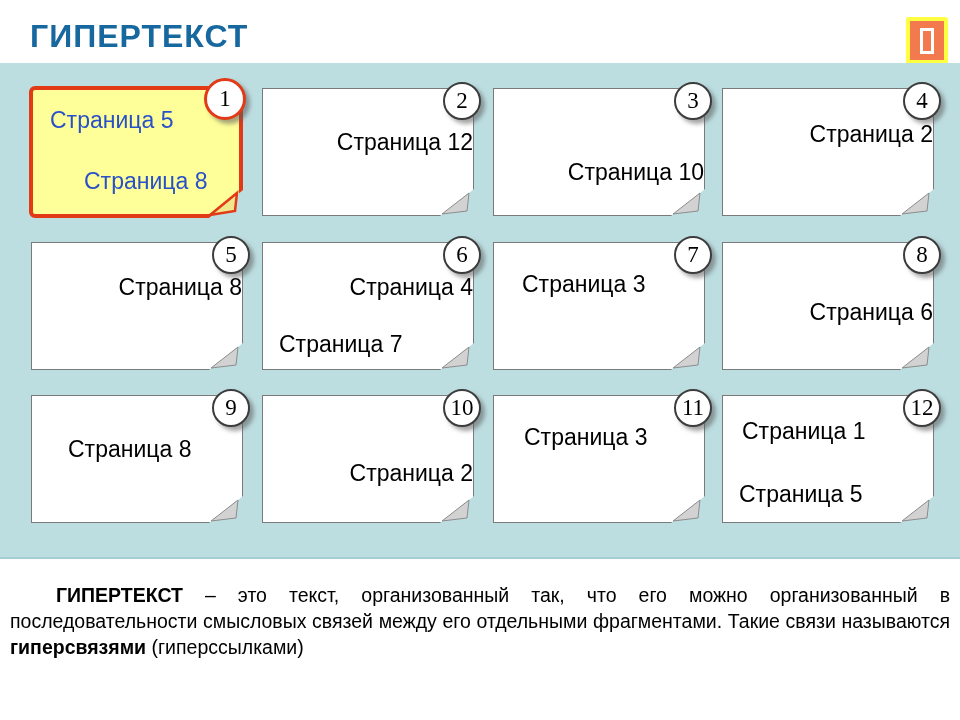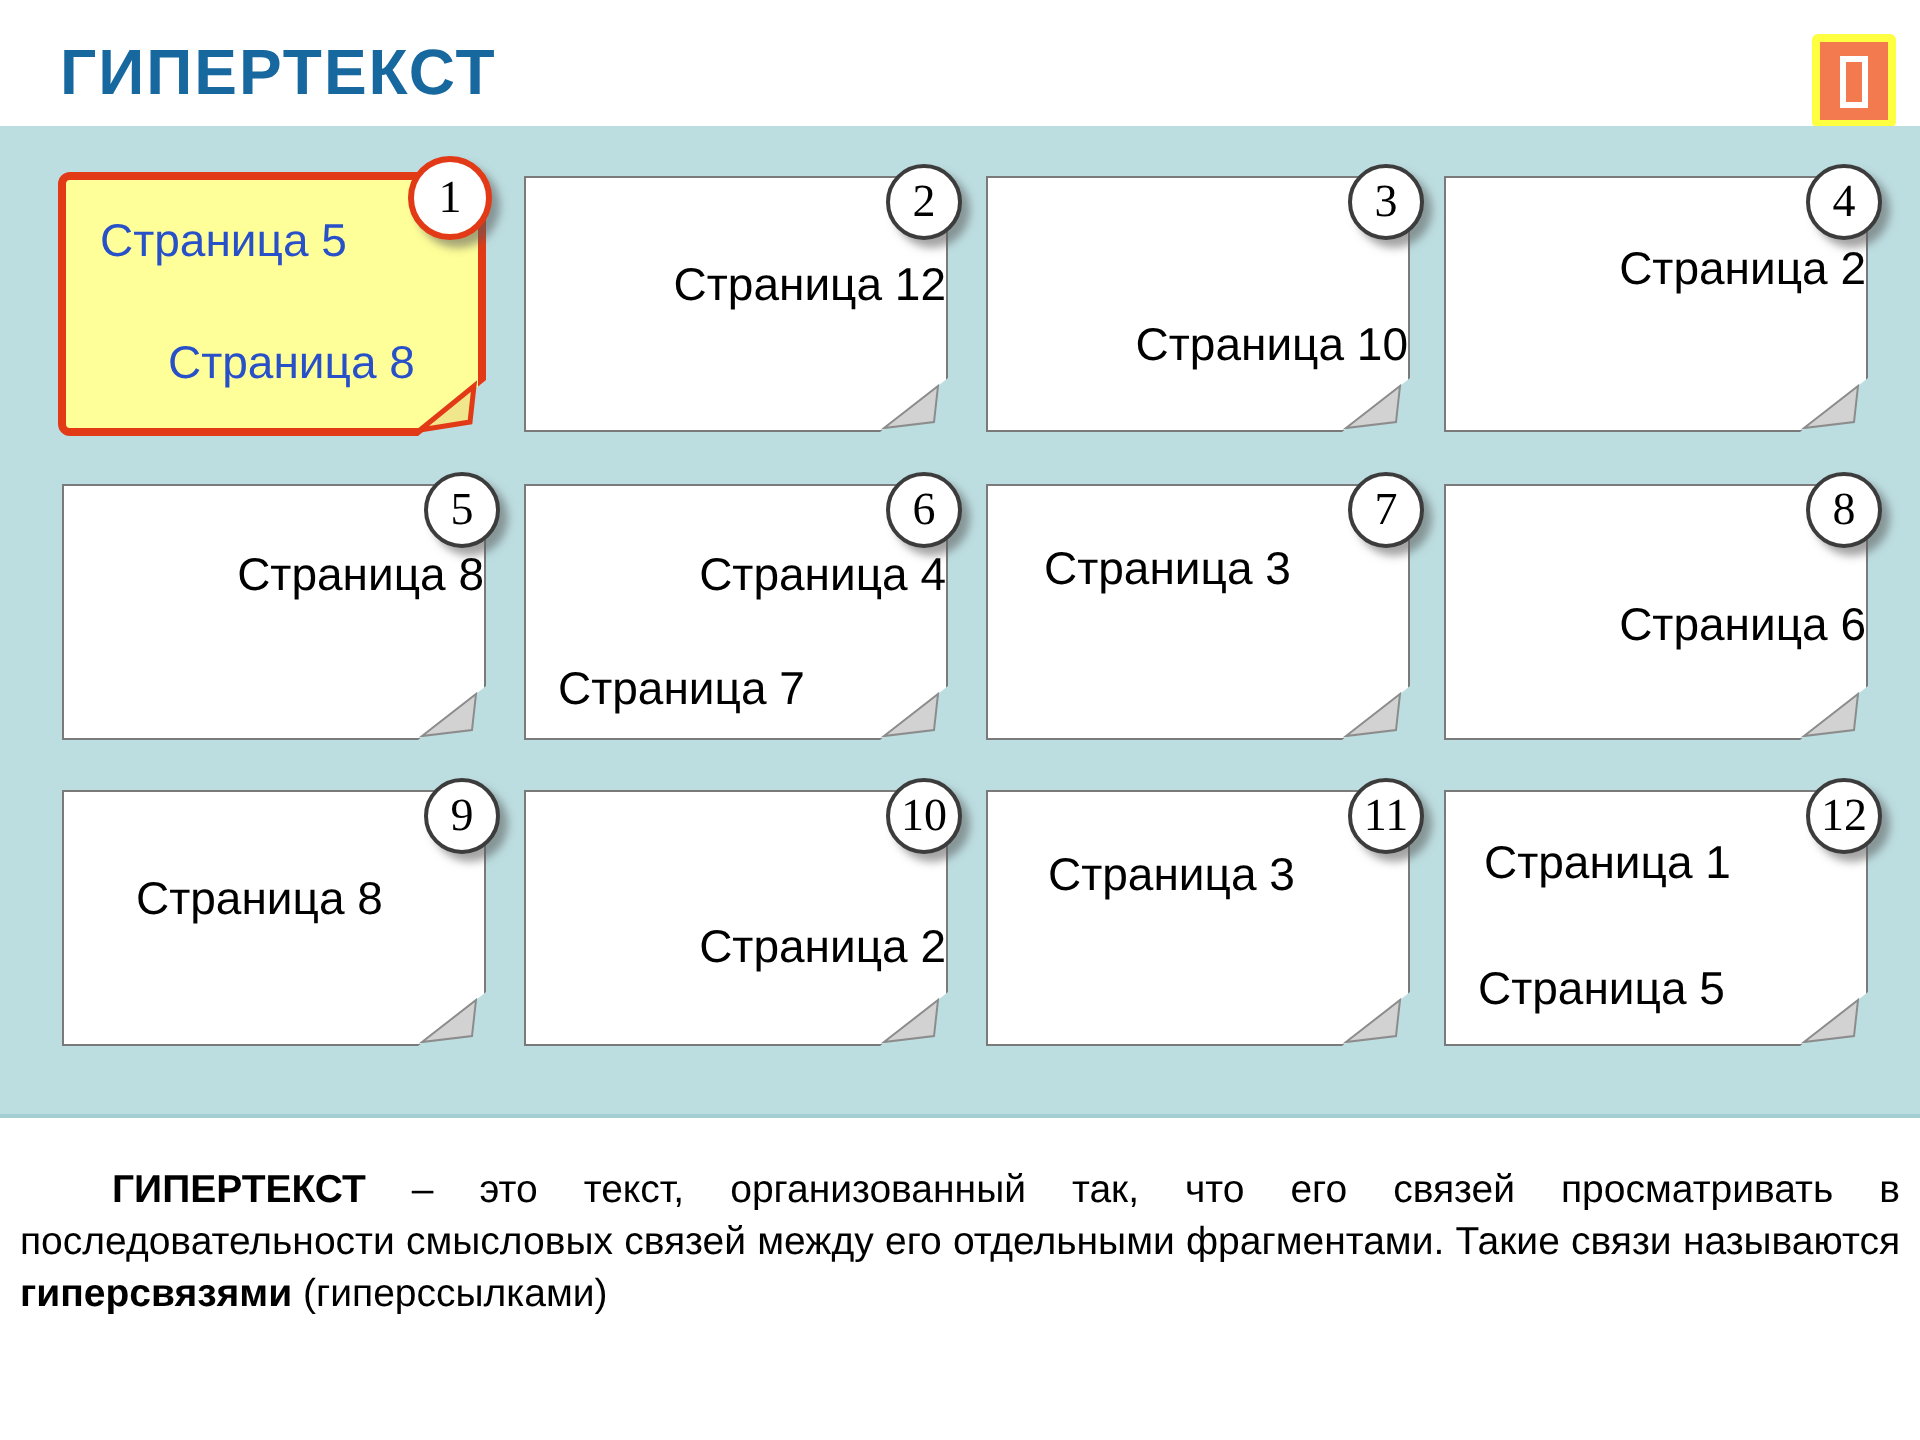--- a/index.html
+++ b/index.html
@@ -233,16 +233,16 @@
     <span class="badge">
         <span>12</span>
       </span>
     <svg class="fold" width="34" height="27" viewBox="0 0 34 27">
       <polygon points="34,0 34,27 0,27" fill="#bddee1"></polygon>
       <polygon points="2,25 29,4 27,22" fill="#d2d2d2" stroke="#8c8c8c" stroke-width="1"></polygon>
     </svg>
   </div>
 
   <div class="footer">
-    <b>ГИПЕРТЕКСТ</b><span> – это текст, организованный так, что его связей просматривать в последовательности смысловых связей между его отдельными фрагментами. Такие связи называются </span><b>гиперсвязями</b><span> (гиперссылками)</span>
+    <b>ГИПЕРТЕКСТ</b><span> – это текст, организованный так, что его можно организованный в последовательности смысловых связей между его отдельными фрагментами. Такие связи называются </span><b>гиперсвязями</b><span> (гиперссылками)</span>
   </div>
 
 </div>
 
 </body></html>

